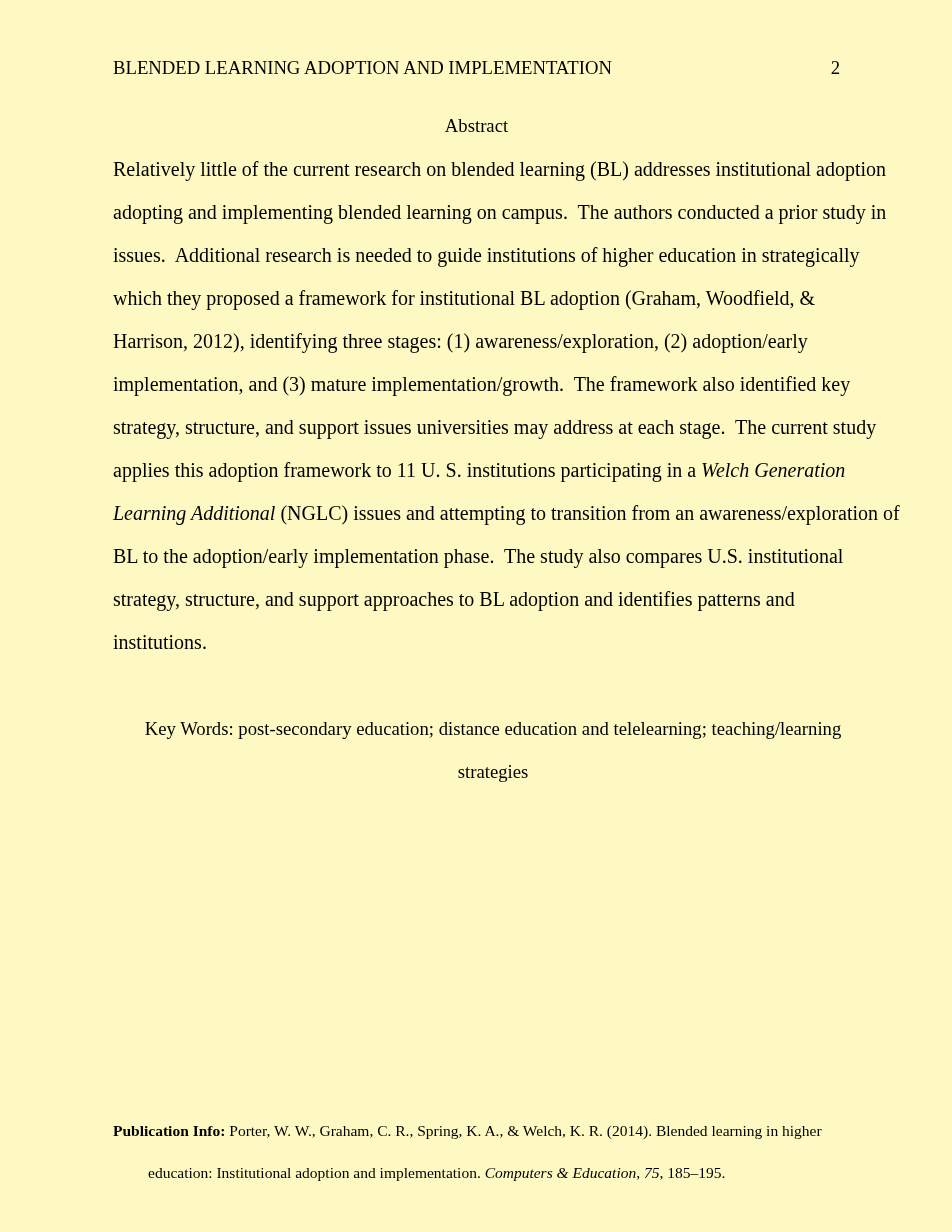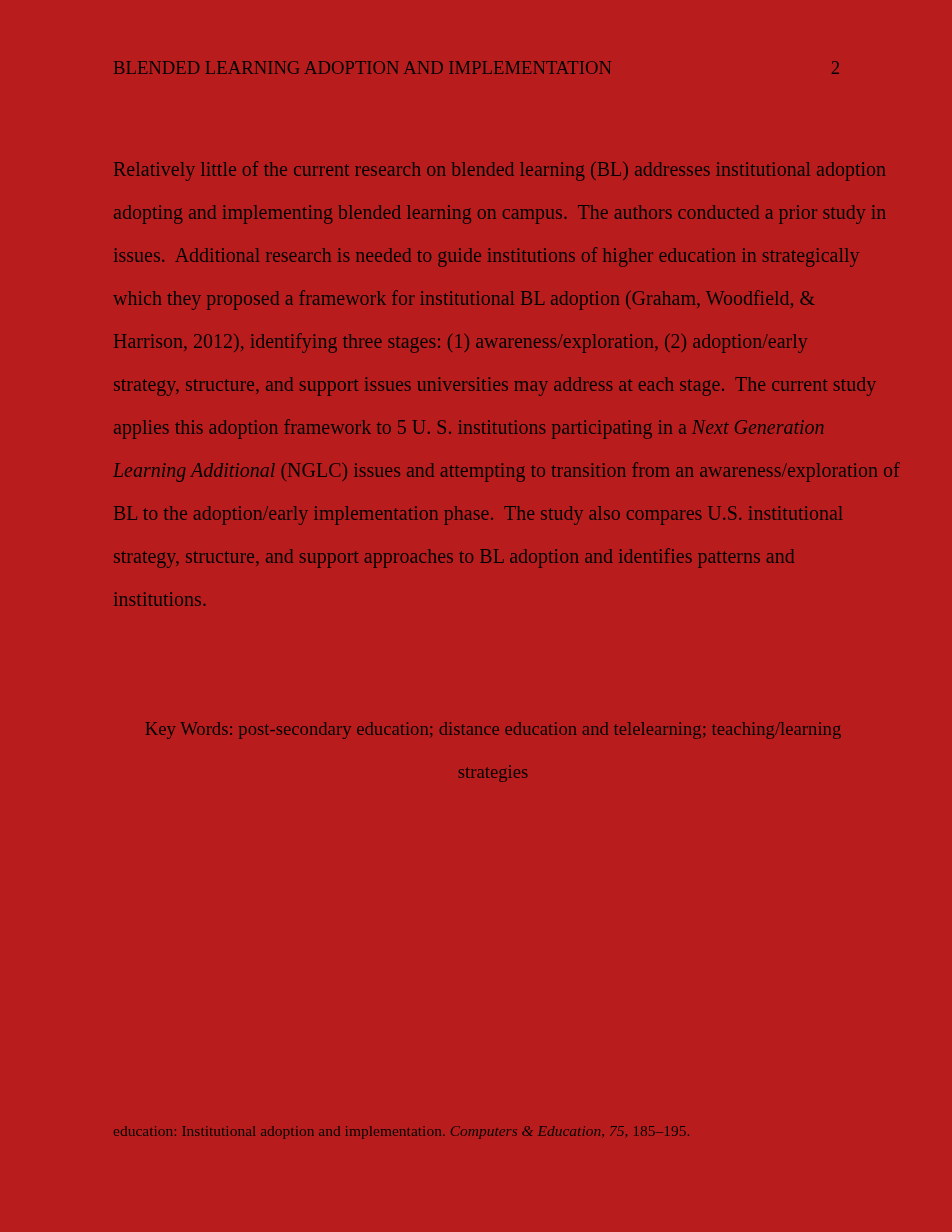--- a/index.html
+++ b/index.html
@@ -8,21 +8,21 @@
     width: 952px;
     height: 1232px;
     font-family: "Liberation Serif", "DejaVu Serif", serif;
     color: #000000;
     position: relative;
     overflow: hidden;
   }
   .page {
     position: absolute;
     inset: 0;
-    background: #b91c1c;
+    background: #fef9c3;
   }
   .page-header {
     position: absolute;
     top: 57px;
     left: 113px;
     right: 112px;
     display: flex;
     justify-content: space-between;
     align-items: baseline;
     font-size: 18.7px;
@@ -63,51 +63,55 @@
     left: 113px;
     width: 770px;
     font-size: 15.5px;
   }
   .publication-info .line {
     line-height: 17.6px;
     white-space: pre;
   }
   .publication-info .line:not(:first-child) {
     padding-left: 35px;
+    margin-top: 24px;
   }
   .it { font-style: italic; }
   .bd { font-weight: bold; }
 </style>
 </head>
 <body>
 
 <div class="page">
 
   <div class="page-header">
     <span>BLENDED LEARNING ADOPTION AND IMPLEMENTATION</span>
     <span>2</span>
   </div>
 
+  <div class="abstract-heading">Abstract</div>
 
   <div class="abstract-body">
       <div class="line"><span>Relatively little of the current research on blended learning (BL) addresses institutional adoption</span></div>
       <div class="line"><span>adopting and implementing blended learning on campus.  The authors conducted a prior study in</span></div>
       <div class="line"><span>issues.  Additional research is needed to guide institutions of higher education in strategically</span></div>
       <div class="line"><span>which they proposed a framework for institutional BL adoption (Graham, Woodfield, &amp;</span></div>
       <div class="line"><span>Harrison, 2012), identifying three stages: (1) awareness/exploration, (2) adoption/early</span></div>
+      <div class="line"><span>implementation, and (3) mature implementation/growth.  The framework also identified key</span></div>
       <div class="line"><span>strategy, structure, and support issues universities may address at each stage.  The current study</span></div>
-      <div class="line"><span>applies this adoption framework to 5 U. S. institutions participating in a </span><span class="it">Next Generation</span></div>
+      <div class="line"><span>applies this adoption framework to 11 U. S. institutions participating in a </span><span class="it">Welch Generation</span></div>
       <div class="line"><span class="it">Learning Additional</span><span> (NGLC) issues and attempting to transition from an awareness/exploration of</span></div>
       <div class="line"><span>BL to the adoption/early implementation phase.  The study also compares U.S. institutional</span></div>
       <div class="line"><span>strategy, structure, and support approaches to BL adoption and identifies patterns and</span></div>
       <div class="line"><span>institutions.</span></div>
     </div>
 
   <div class="keywords-paragraph">
       <div class="line"><span>Key Words: post-secondary education; distance education and telelearning; teaching/learning</span></div>
       <div class="line"><span>strategies</span></div>
     </div>
 
   <div class="publication-info">
+      <div class="line"><span class="bd">Publication Info:</span><span> Porter, W. W., Graham, C. R., Spring, K. A., &amp; Welch, K. R. (2014). Blended learning in higher</span></div>
       <div class="line"><span>education: Institutional adoption and implementation. </span><span class="it">Computers &amp; Education</span><span>, </span><span class="it">75</span><span>, 185–195.</span></div>
     </div>
 
 </div>
 
 </body></html>

